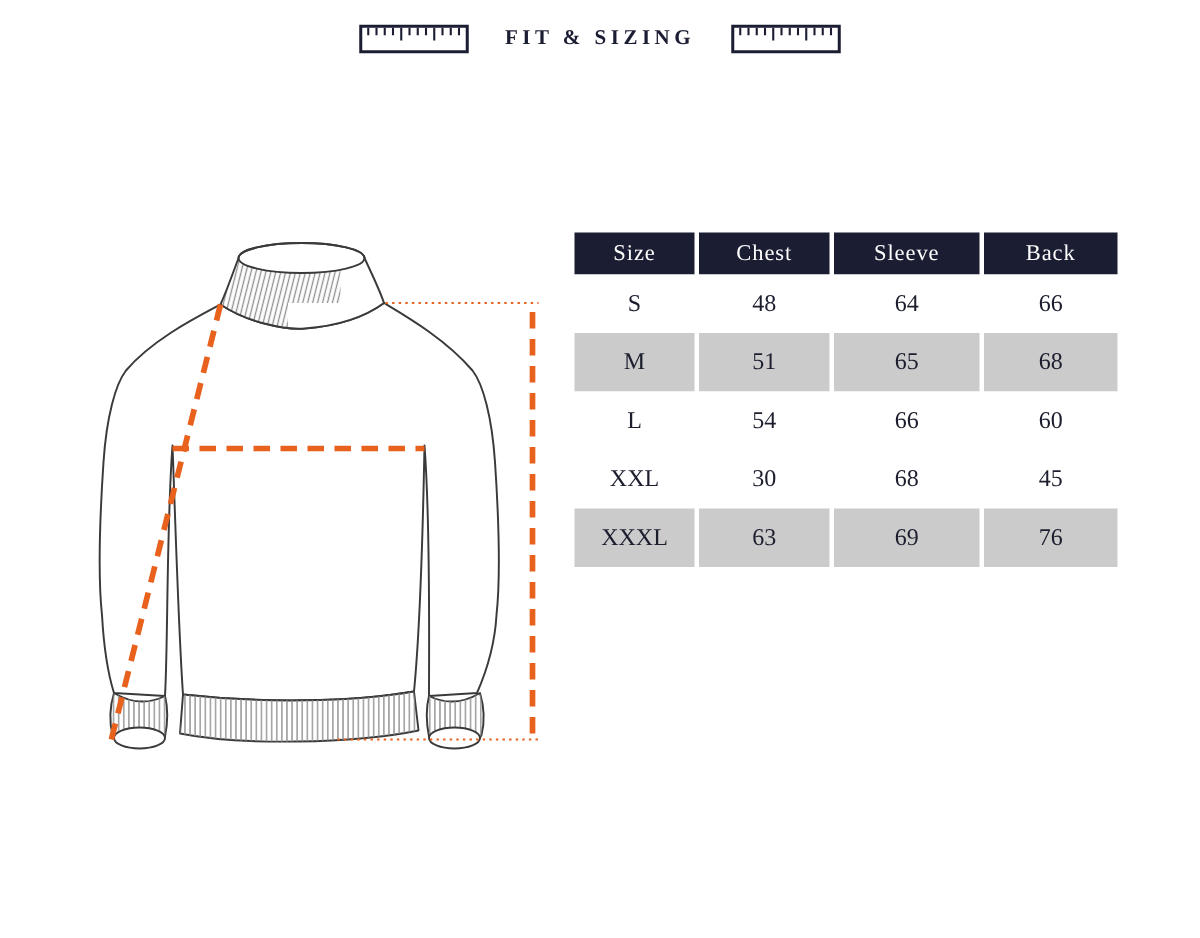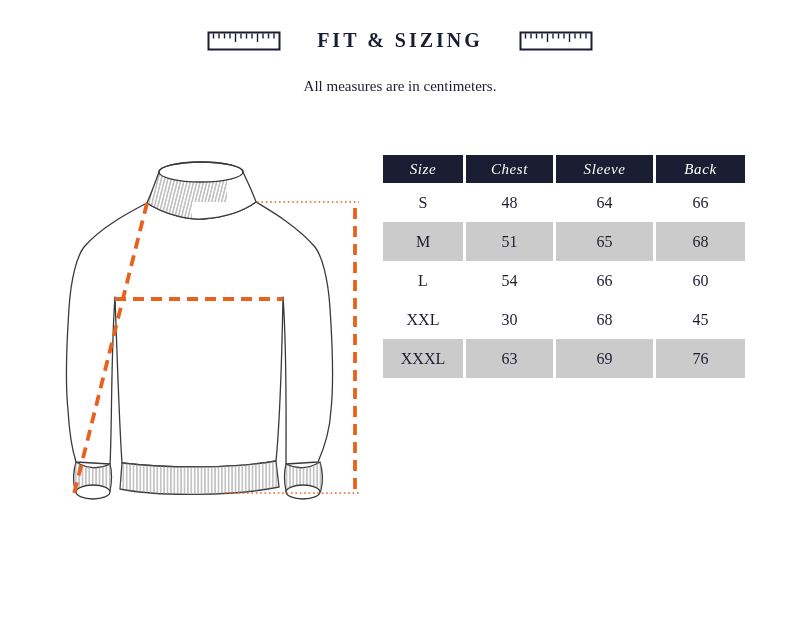--- a/index.html
+++ b/index.html
@@ -4,21 +4,21 @@
 <style>
   html,body{margin:0;padding:0;background:#fff;}
   .page{
     position:relative;width:800px;height:625px;background:#fff;overflow:hidden;
     font-family:"Liberation Serif", serif;color:var(--ink,#1c1e2e);
   }
   
   .hdr{position:absolute;top:13px;left:0;width:100%;}
   .title-row{display:flex;justify-content:center;align-items:center;gap:20px;}
   .page-title{
-    margin:16px;font-size:20px;font-weight:700;letter-spacing:3px;
+    margin:4px;font-size:14px;font-weight:700;letter-spacing:3px;
     color:var(--navy,#1b1d32);white-space:nowrap;
   }
   .subtitle{margin:10px 0 0;text-align:center;font-size:15px;color:var(--ink,#1c1e2e);}
   .ruler{display:block;}
   .ruler rect{fill:#fff;stroke:var(--navy,#1b1d32);stroke-width:2;}
   .ruler line{stroke:var(--navy,#1b1d32);stroke-width:1.4;}
   
   .sweater{position:absolute;left:40px;top:130px;}
   .ln{fill:none;stroke:var(--line,#3a3a3a);stroke-width:1.3;stroke-linejoin:round;stroke-linecap:round;}
   .fillw{fill:#fff;}
@@ -26,21 +26,21 @@
   .measure line{stroke:var(--orange,#e8611d);fill:none;}
   .dash{stroke-width:3.8;stroke-dasharray:11 7;}
   .dot{stroke-width:1.4;stroke-dasharray:1.6 2.8;}
   
   .size-table{
     position:absolute;left:380px;top:155px;
     border-collapse:separate;border-spacing:3px 0;table-layout:fixed;
   }
   .size-table th{
     background:var(--navy,#1b1d32);color:#fff;font-weight:400;
-    font-size:15px;letter-spacing:0.6px;height:28px;padding:0;text-align:center;font-style:italic;
+    font-size:15px;letter-spacing:0.6px;height:28px;padding:0;text-align:center;
   }
   .size-table td{
     height:39px;padding:0;text-align:center;font-size:16px;color:var(--ink,#1c1e2e);
     background:#fff;
   }
   .size-table tr.alt td{background:var(--gray,#cbcbcb);}
   
   .note{
     position:absolute;left:382px;top:456px;width:384px;margin:0;
     font-size:15px;line-height:20px;color:var(--ink,#1c1e2e);
@@ -78,21 +78,20 @@
         <line x1="28.5" y1="5.5" x2="28.5" y2="14"></line>  
           <line x1="34" y1="5.5" x2="34" y2="10.5"></line>
         <line x1="39.5" y1="5.5" x2="39.5" y2="10.5"></line>
           <line x1="45" y1="5.5" x2="45" y2="10.5"></line>
         <line x1="50.5" y1="5.5" x2="50.5" y2="14"></line>  
           <line x1="56" y1="5.5" x2="56" y2="10.5"></line>
         <line x1="61.5" y1="5.5" x2="61.5" y2="10.5"></line>
           <line x1="67" y1="5.5" x2="67" y2="10.5"></line>
       </svg>
     </div>
-    <p class="subtitle">All measures are in centimeters.</p>
   </div>
 
   <svg class="sweater" width="340" height="400" viewBox="0 0 340 400">
     <defs>
       <pattern id="rib" patternUnits="userSpaceOnUse" width="3.4" height="50">
         <line class="ribln" x1="1.7" y1="0" x2="1.7" y2="50"></line>
       </pattern>
       <pattern id="ribSlant" patternUnits="userSpaceOnUse" width="3.2" height="60" patternTransform="rotate(14)">
         <line class="ribln" x1="1.6" y1="0" x2="1.6" y2="60"></line>
       </pattern>

